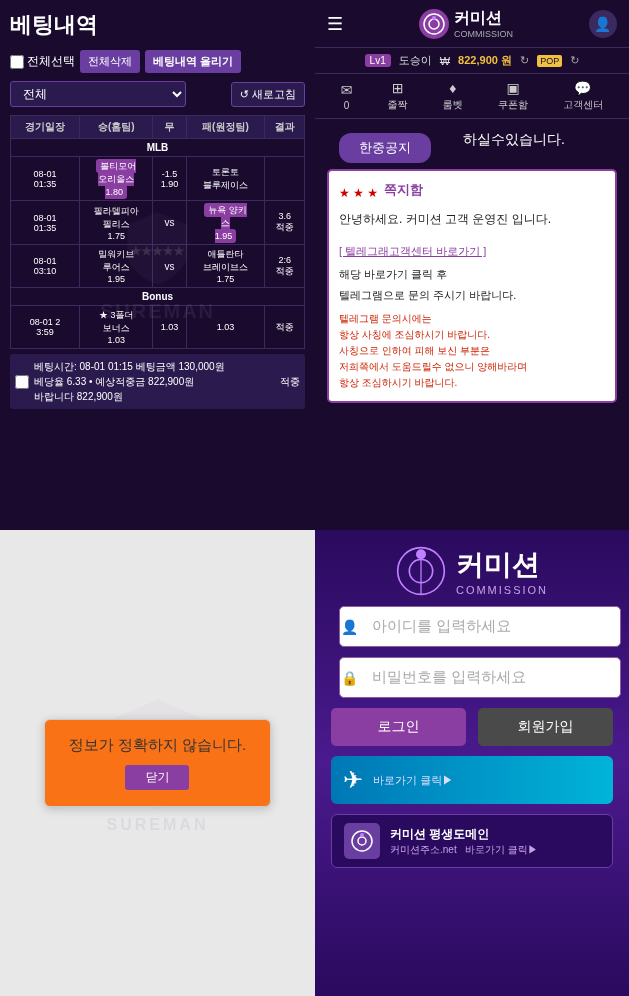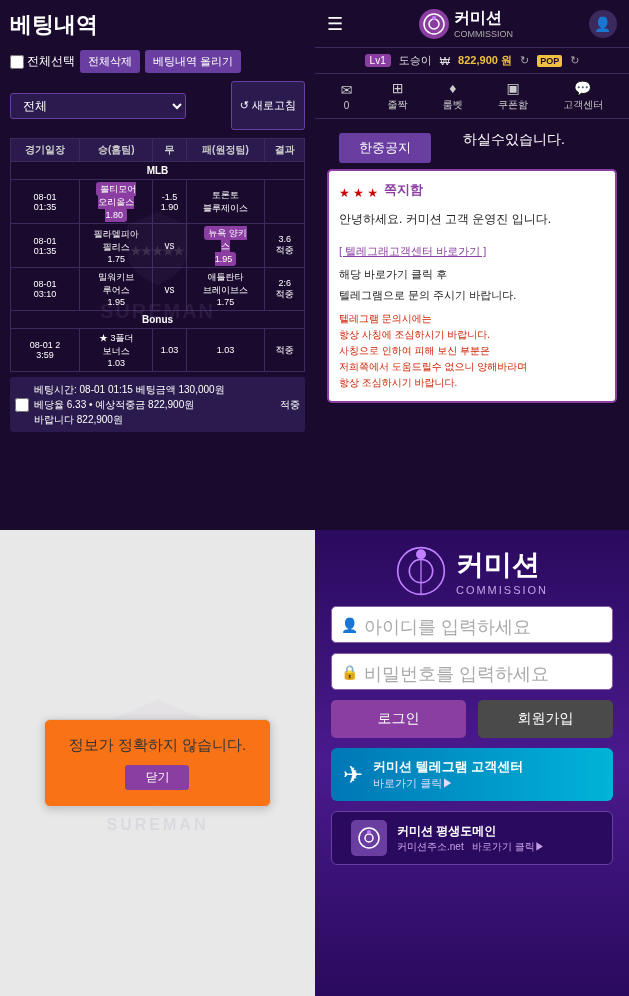--- a/index.html
+++ b/index.html
@@ -64,20 +64,21 @@
     }
 
     .btn-upload {
       background: #6a3ea1;
       color: white;
       border: none;
       padding: 4px 8px;
       font-size: 11px;
       border-radius: 3px;
       cursor: pointer;
+      font-weight: bold;
     }
 
     .filter-row {
       display: flex;
       align-items: center;
       gap: 5px;
       margin-bottom: 8px;
     }
 
     .filter-select {
@@ -87,21 +88,21 @@
       padding: 4px 8px;
       font-size: 12px;
       border-radius: 3px;
       flex: 1;
     }
 
     .btn-refresh {
       background: #2a1a4e;
       color: white;
       border: 1px solid #6a3ea1;
-      padding: 16px 8px;
+      padding: 4px 8px;
       font-size: 11px;
       border-radius: 3px;
       cursor: pointer;
       margin-left: 40px;
     }
 
     
     .bet-table {
       width: 100%;
       border-collapse: collapse;
@@ -303,21 +304,21 @@
     }
 
     .nav-item-icon { font-size: 14px; }
 
     .suspended-btn {
       background: #6a3ea1;
       color: white;
       border: none;
       padding: 6px 20px;
       font-size: 13px;
-      border-radius: 3px;
+      border-radius: 12px;
       margin: 8px 12px 0 12px;
       cursor: pointer;
     }
 
     .can-do-text {
       font-size: 14px;
       color: white;
       margin: 0 12px 8px 12px;
     }
 
@@ -503,21 +504,21 @@
 
     .banner-text .sub-label {
       font-size: 11px;
       color: #ddf;
     }
 
     .banner-domain {
       width: 100%;
       background: #2a0a5e;
       border-radius: 6px;
-      padding: 8px 19px;
+      padding: 8px 12px;
       display: flex;
       align-items: center;
       gap: 10px;
       cursor: pointer;
       border: 1px solid #6a3ea1;
     }
 
     .domain-icon {
       width: 36px;
       height: 36px;
@@ -561,26 +562,27 @@
       position: absolute;
       left: 10px;
       top: 50%;
       transform: translateY(-50%);
       color: #aaa;
       font-size: 14px;
     }
 
     .login-input-padded {
       width: 100%;
-      padding: 10px 12px 4px 32px;
+      padding: 10px 12px 12px 32px;
       border-radius: 5px;
       border: 1px solid #8a5ea1;
       background: white;
-      font-size: 18px;
+      font-size: 15px;
       color: #333;
+      margin-left: 8px;
     }
 
     .login-input-padded::placeholder { color: #aaa; }
 
     
     .shield-watermark {
       position: absolute;
       pointer-events: none;
       opacity: 0.12;
       top: 50%;
@@ -593,21 +595,21 @@
       font-size: 16px;
       font-weight: bold;
       color: #8a6ea1;
       letter-spacing: 3px;
     }
 
     .pop-badge {
       background: #f0c040;
       color: #1a0a2e;
       font-size: 9px;
-      font-weight: bold;
+      font-weight: normal;
       padding: 1px 3px;
       border-radius: 2px;
     }
   </style>
 </head>
 <body>
 
 <div class="top-half">
 
   <div class="left-panel">
@@ -825,21 +827,20 @@
     </div>
 
     <div class="login-buttons">
       <button class="btn-login">로그인</button>
       <button class="btn-register">회원가입</button>
     </div>
 
     <div class="banner-telegram">
       <span class="telegram-icon">✈</span>
       <div class="banner-text">
-        <div class="main-label">커미션 텔레그램 고객센터</div>
         <div class="sub-label">바로가기 클릭▶</div>
       </div>
     </div>
 
     <div class="banner-domain">
       <div class="domain-icon">
         <svg width="24" height="24" viewBox="0 0 24 24">
           <circle cx="12" cy="12" r="10" fill="none" stroke="white" stroke-width="1.5"></circle>
           <circle cx="12" cy="12" r="4" fill="none" stroke="white" stroke-width="1.5"></circle>
           <circle cx="12" cy="6" r="2" fill="#c080ff"></circle>

